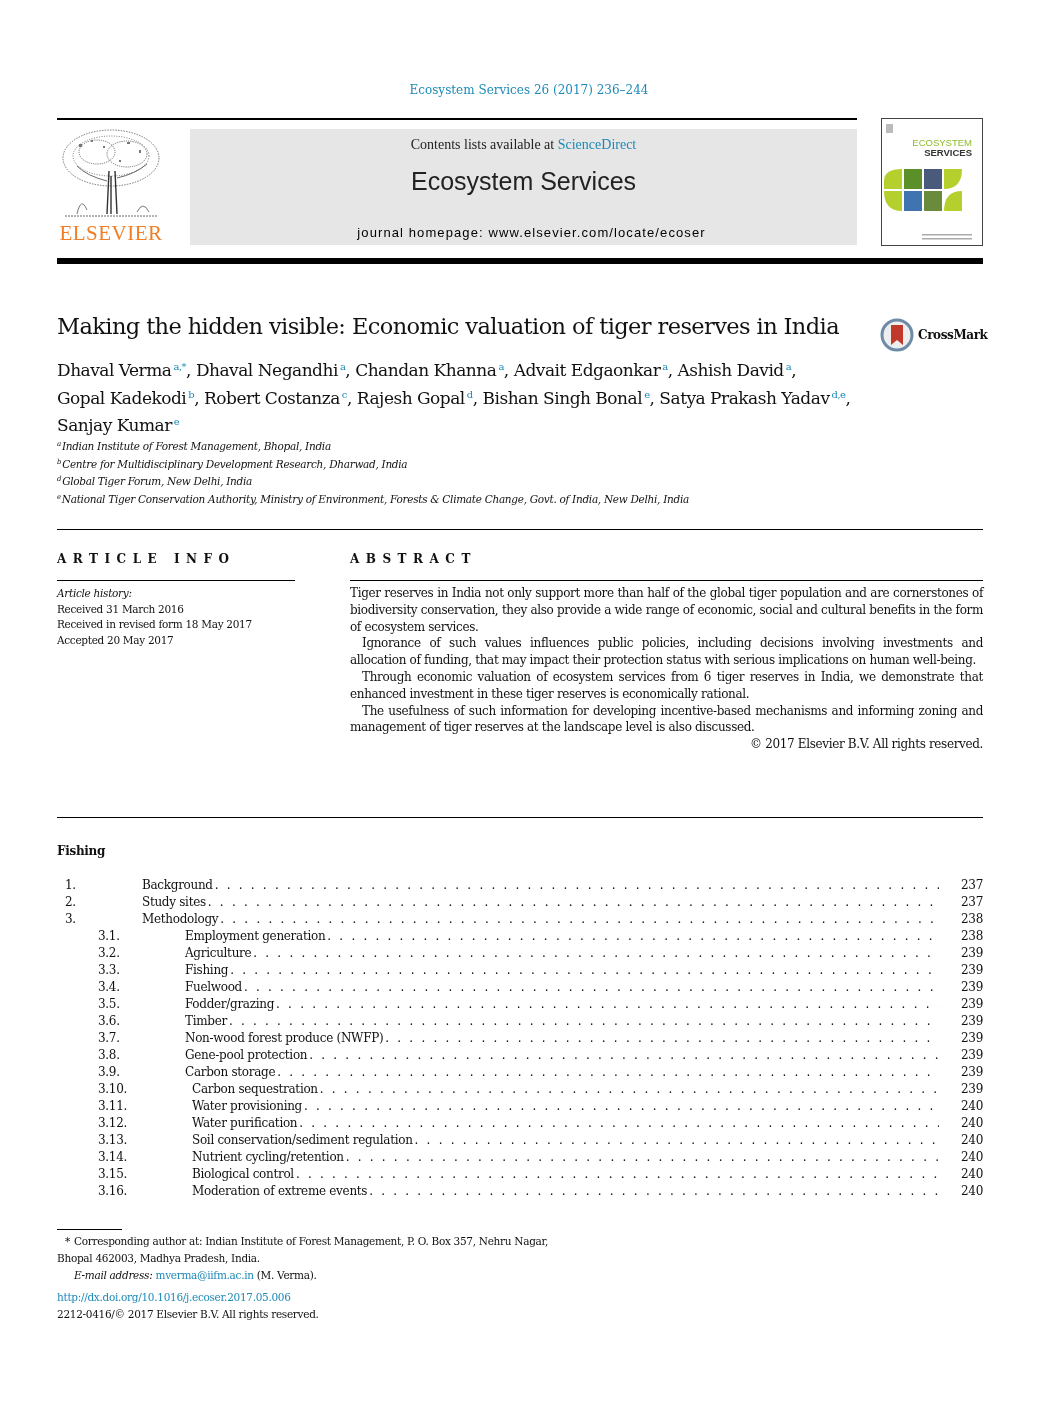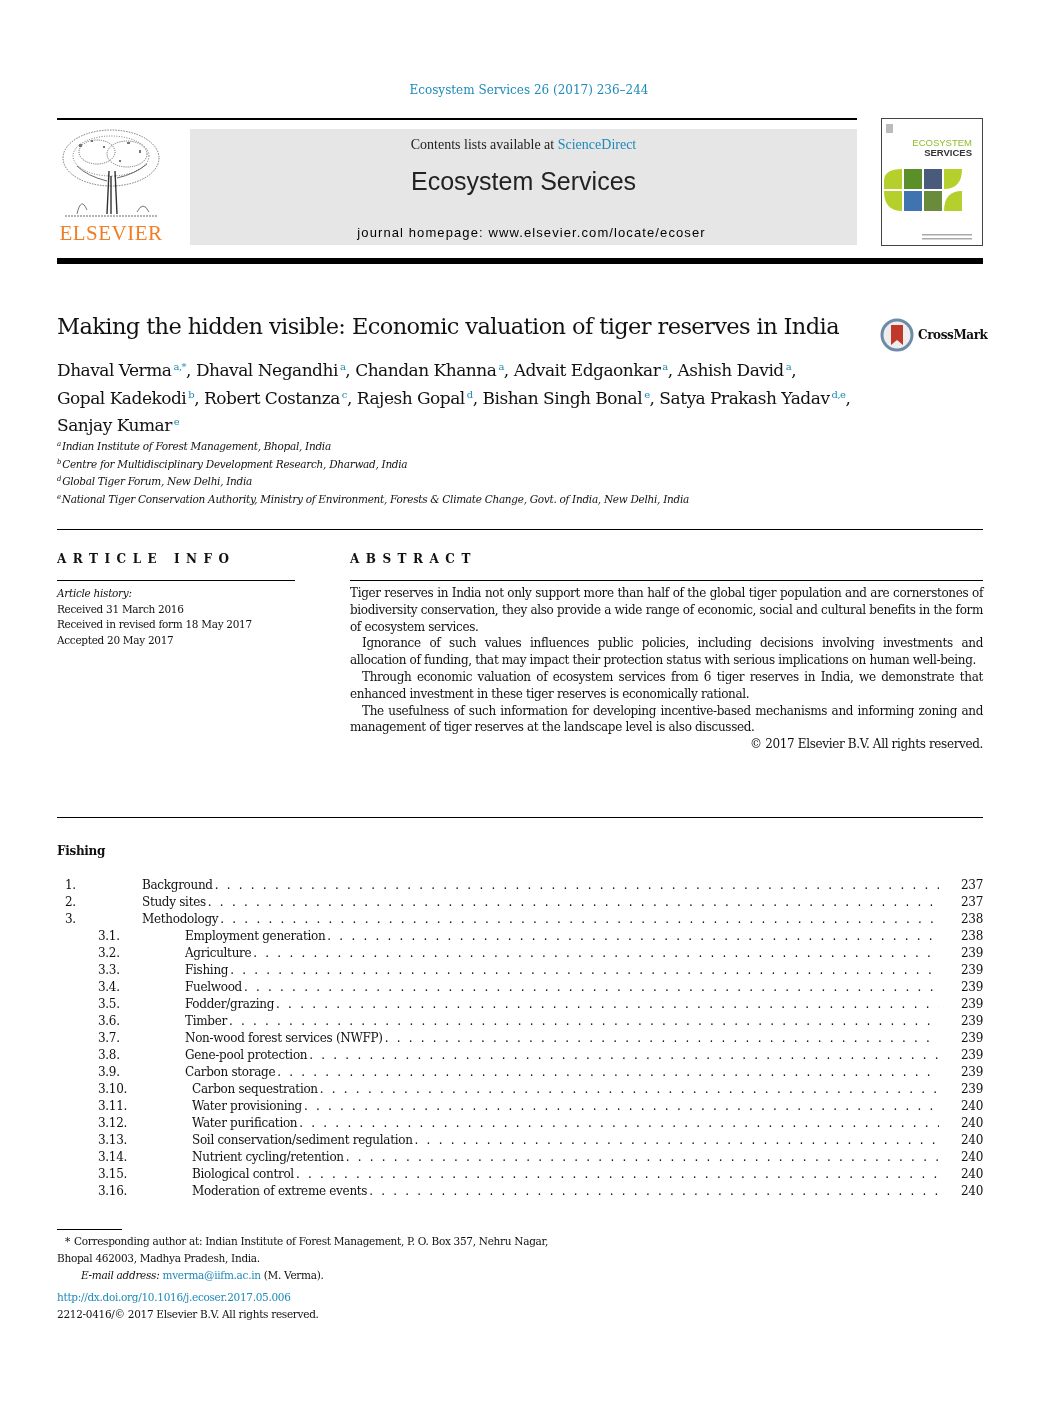--- a/index.html
+++ b/index.html
@@ -57,21 +57,21 @@
   .toc-dots { flex: 1 1 auto; overflow: hidden; white-space: nowrap; letter-spacing: 2.2px; margin: 0 2px; }
   .toc-page { flex: 0 0 auto; margin-left: 20px; }
   .lvl1 .toc-num { width: 41px; padding-left: 8px; }
   .lvl2 .toc-num { width: 84px; padding-left: 41px; }
   .lvl2w .toc-num { width: 91px; padding-left: 41px; }
 
   
   #footnote-rule { top: 1229px; left: 57px; width: 65px; height: 1px; background: #000; }
   #footnote { top: 1233px; left: 57px; width: 500px; font-size: 10.5px; line-height: 17px; letter-spacing: -0.3px; }
   #footnote .fn-star { margin-left: 8px; margin-right: 4px; }
-  #footnote .email-label { font-style: italic; margin-left: 24px; }
+  #footnote .email-label { font-style: italic; margin-left: 17px; }
   #doi { top: 1291px; left: 57px; font-size: 10.5px; color: #1d8ab8; letter-spacing: -0.3px; }
   #issn { top: 1308px; left: 57px; font-size: 10.5px; letter-spacing: -0.3px; }
 </style>
 </head>
 <body>
 
 <div id="journal-ref" class="abs link">Ecosystem Services 26 (2017) 236–244</div>
 <div id="top-rule" class="abs"></div>
 
 <div id="elsevier-logo" class="abs">
@@ -229,21 +229,21 @@
       <span class="toc-page">239</span>
     </div>
     <div class="toc-row lvl2">
       <span class="toc-num">3.6.</span>
       <span class="toc-title">Timber</span>
       <span class="toc-dots"> . . . . . . . . . . . . . . . . . . . . . . . . . . . . . . . . . . . . . . . . . . . . . . . . . . . . . . . . . . . . . . . . . . . . . . . . . . . . . . . . . . . . . . . . . . . . . . . . . . . . . . . . . . . . . . . . . . . . . . . . . . . . . . . . . . . . . . . . . . . . . . . . . . . . . . . . . . . . . . . . . . . . . . . . . . . . . . . . . . . . . . . . . . . . . . . . . . . . . . . .</span>
       <span class="toc-page">239</span>
     </div>
     <div class="toc-row lvl2">
       <span class="toc-num">3.7.</span>
-      <span class="toc-title">Non-wood forest services (NWFP)</span>
+      <span class="toc-title">Non-wood forest produce (NWFP)</span>
       <span class="toc-dots"> . . . . . . . . . . . . . . . . . . . . . . . . . . . . . . . . . . . . . . . . . . . . . . . . . . . . . . . . . . . . . . . . . . . . . . . . . . . . . . . . . . . . . . . . . . . . . . . . . . . . . . . . . . . . . . . . . . . . . . . . . . . . . . . . . . . . . . . . . . . . . . . . . . . . . . . . . . . . . . . . . . . . . . . . . . . . . . . . . . . . . . . . . . . . . . . . . . . . . . . .</span>
       <span class="toc-page">239</span>
     </div>
     <div class="toc-row lvl2">
       <span class="toc-num">3.8.</span>
       <span class="toc-title">Gene-pool protection</span>
       <span class="toc-dots"> . . . . . . . . . . . . . . . . . . . . . . . . . . . . . . . . . . . . . . . . . . . . . . . . . . . . . . . . . . . . . . . . . . . . . . . . . . . . . . . . . . . . . . . . . . . . . . . . . . . . . . . . . . . . . . . . . . . . . . . . . . . . . . . . . . . . . . . . . . . . . . . . . . . . . . . . . . . . . . . . . . . . . . . . . . . . . . . . . . . . . . . . . . . . . . . . . . . . . . . .</span>
       <span class="toc-page">239</span>
     </div>
     <div class="toc-row lvl2">

